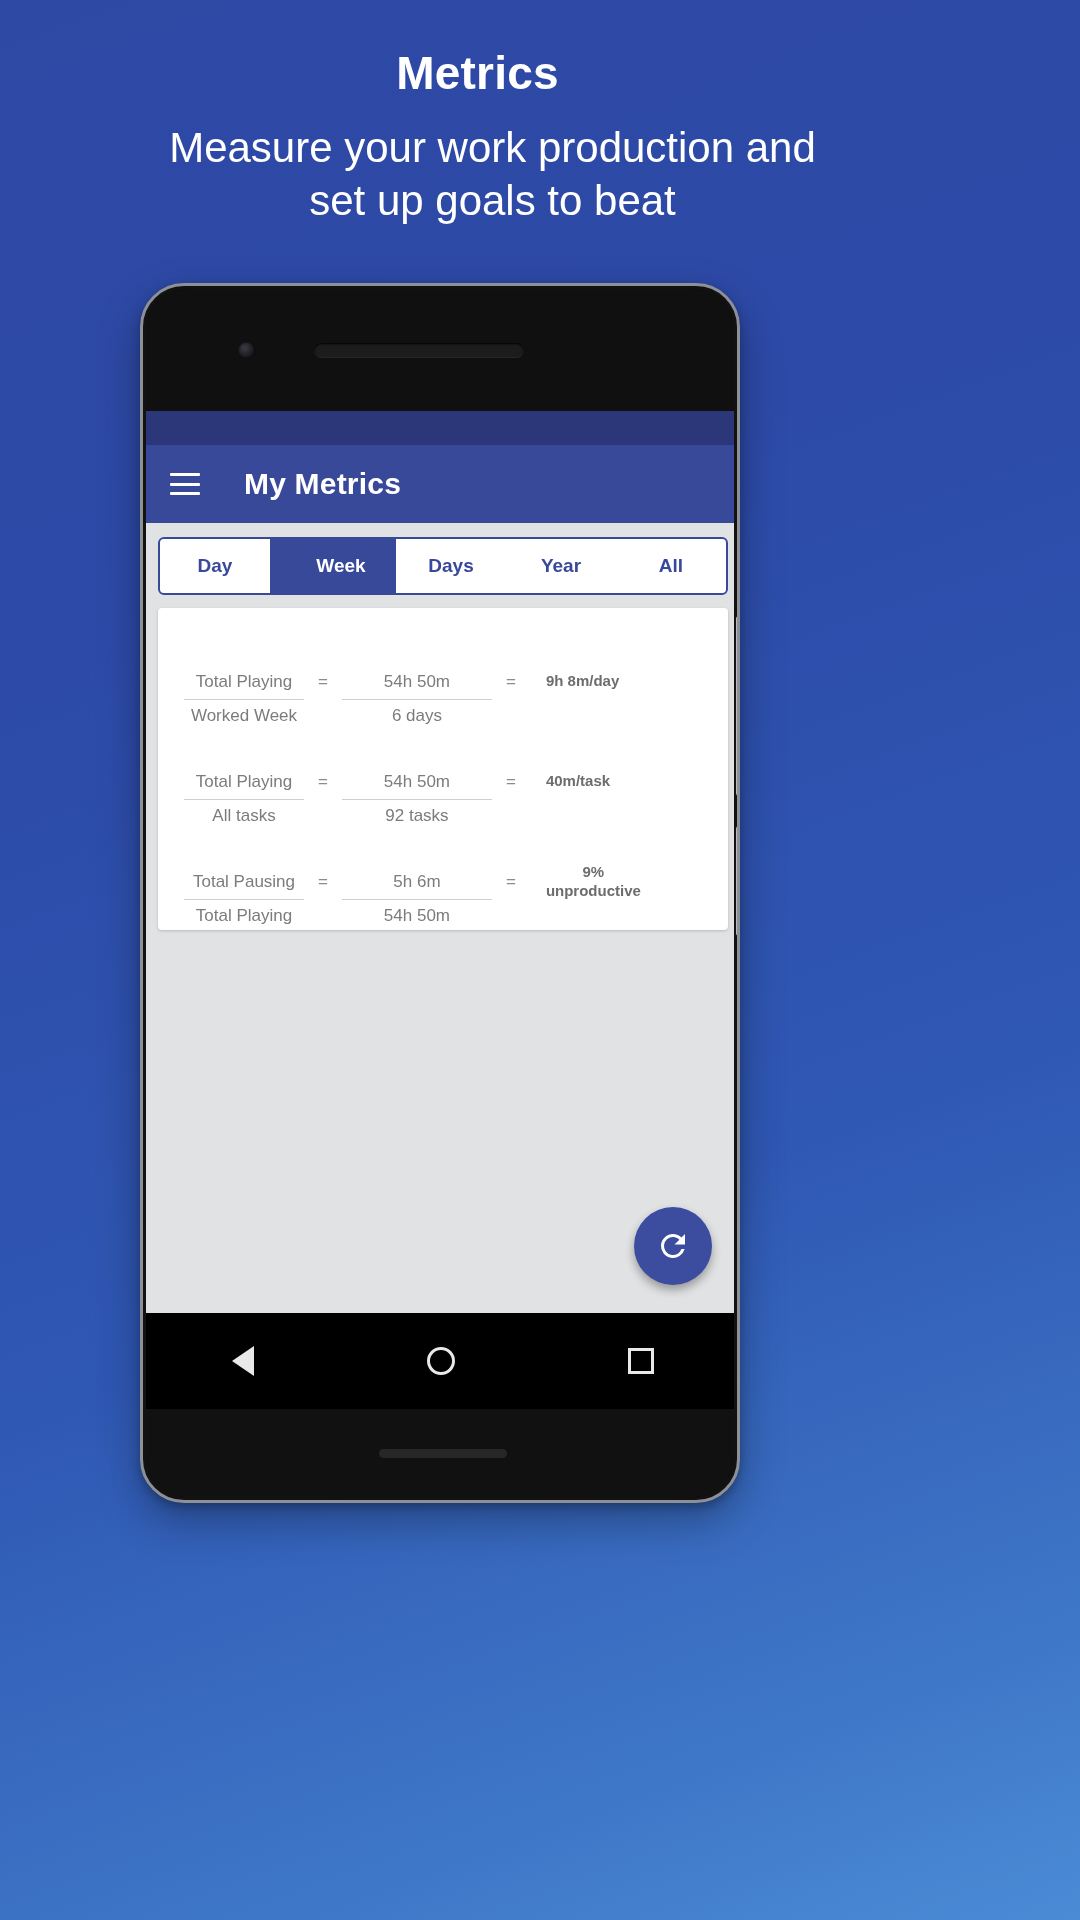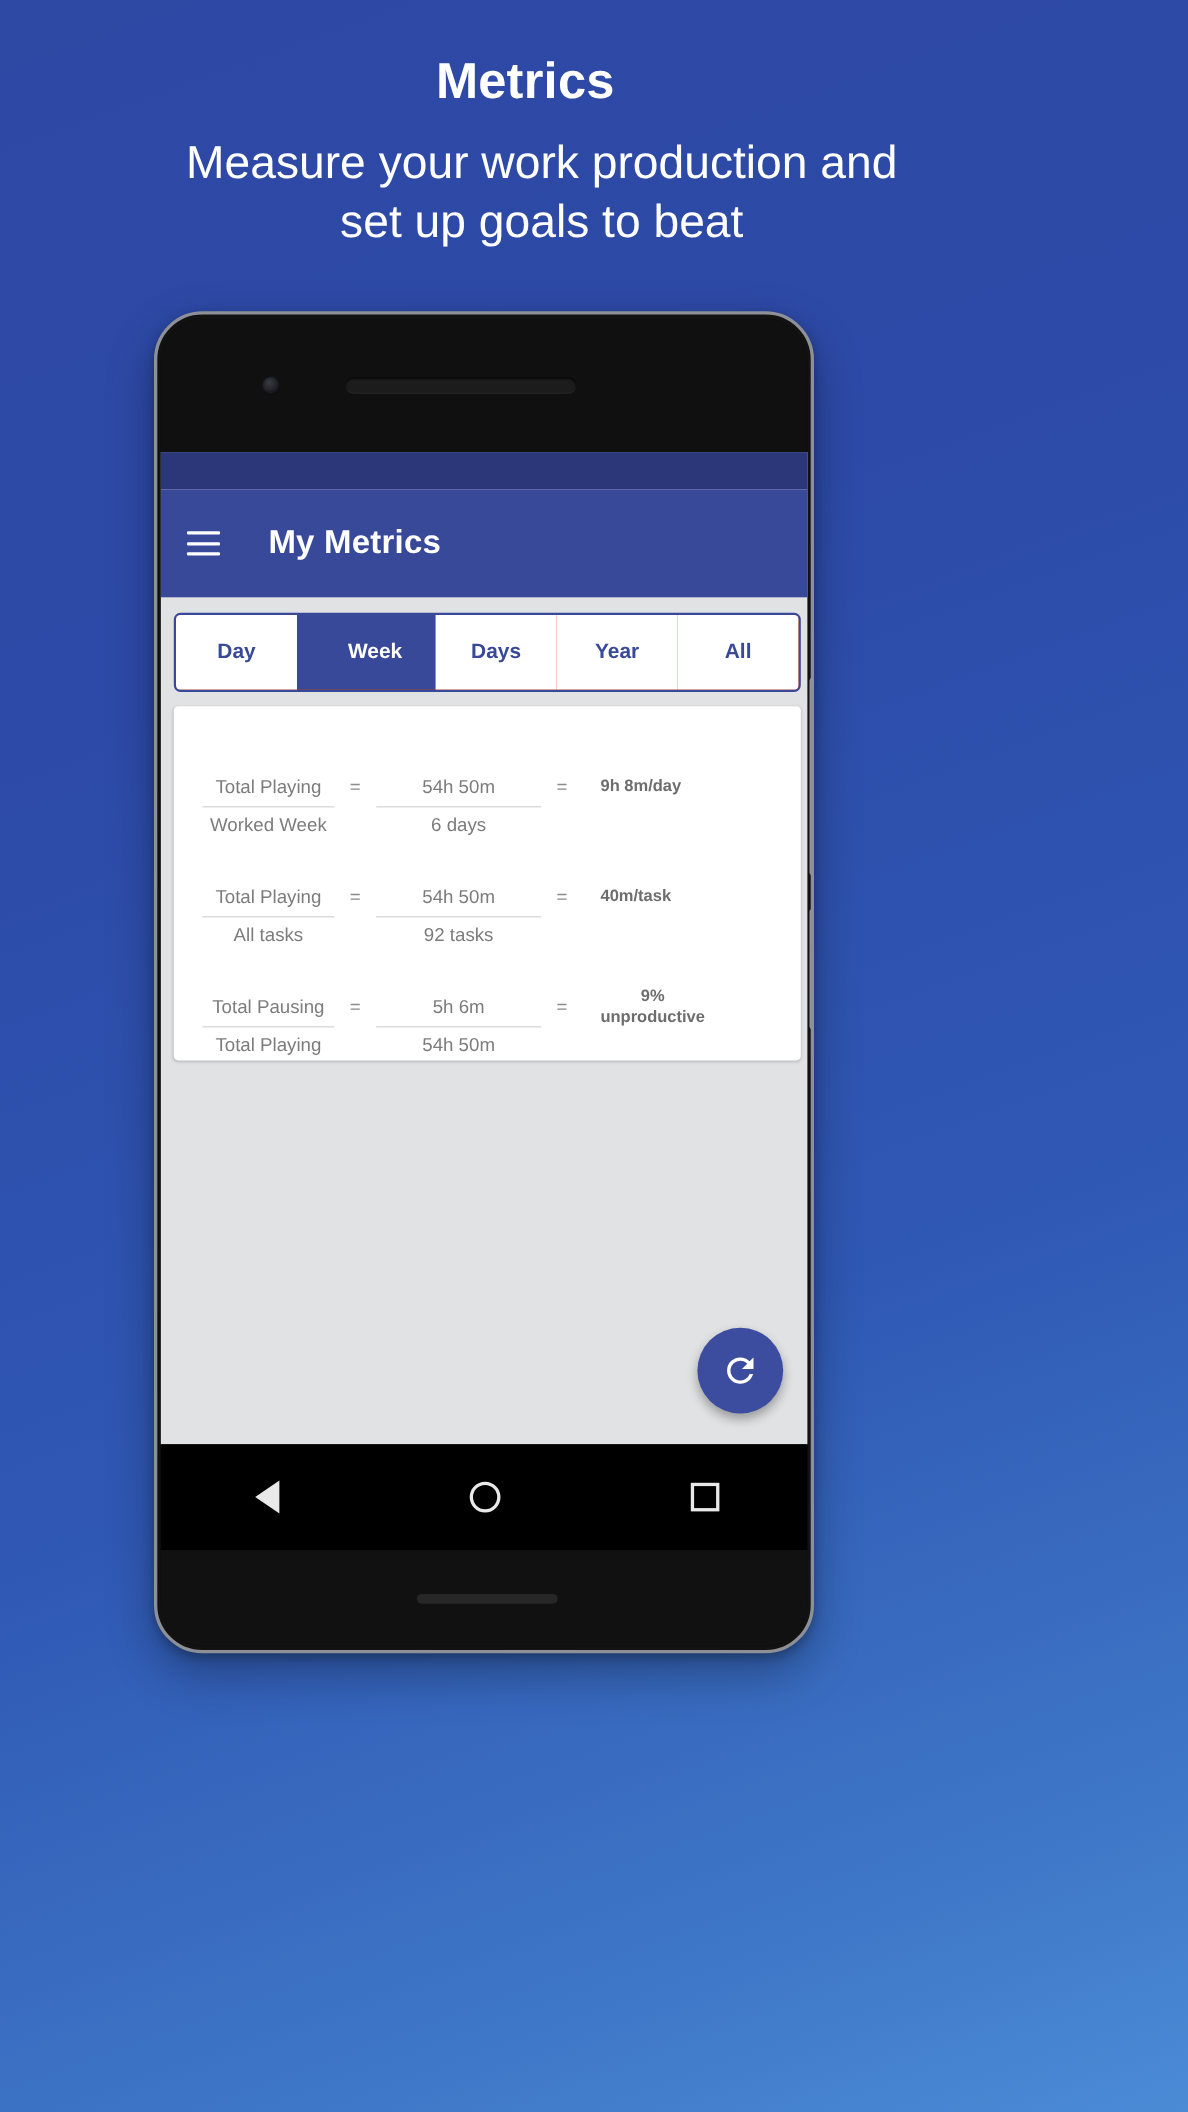--- a/index.html
+++ b/index.html
@@ -84,32 +84,32 @@
   
   .screen {
     position:absolute;
     left:0; top:122px;
     width:594px; height:902px;
     background:#e1e2e4;
     overflow:hidden;
   }
   .statusbar { height:34px; background:#2b3778; }
   .appbar {
-    height:98px; background:#39499a;
+    height:78px; background:#39499a;
     display:flex; align-items:center; padding-left:24px;
   }
   .hamburger { width:30px; height:22px; display:flex; flex-direction:column; justify-content:space-between; cursor:pointer; }
   .hamburger span { display:block; height:3px; background:#fff; border-radius:1px; }
   .appbar-title { color:#fff; font-size:30px; font-weight:bold; margin-left:44px; letter-spacing:.2px; }
 
   
   .tabs-wrap { padding:14px 12px 0 12px; }
   .tabs {
-    display:flex; height:72px;
-    background:#c2410c;
+    display:flex; height:58px;
+    background:#8b5cf6;
     border:2px solid #39499a;
     border-radius:6px;
     overflow:hidden;
     text-align:center;
   }
   .tab {
     flex:1; display:flex; align-items:center; justify-content:center;
     font-size:19px; font-weight:bold; color:#39499a;
     cursor:pointer; background:#ffffff;
   }

